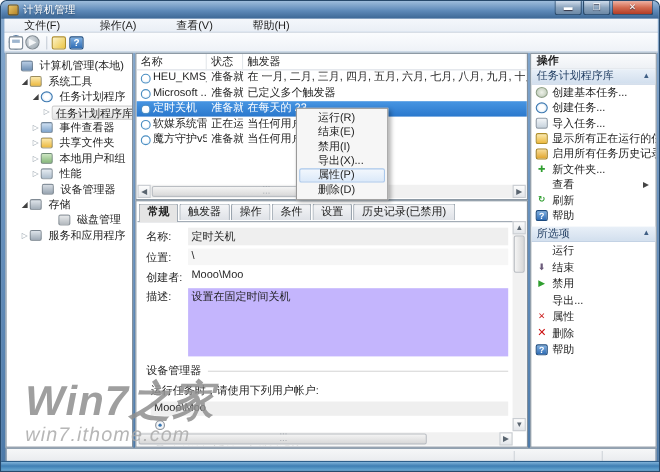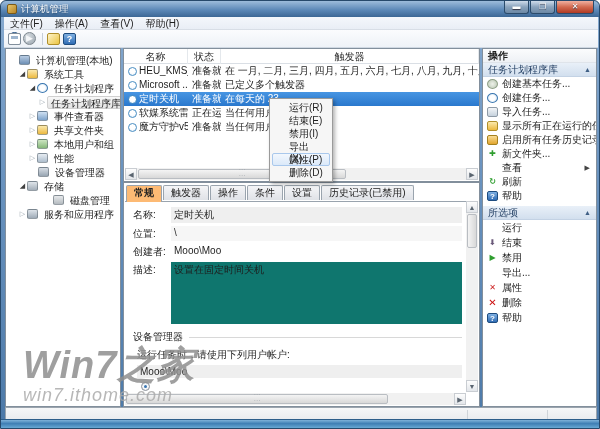--- a/index.html
+++ b/index.html
@@ -20,21 +20,21 @@
   .wbtn { width:25px; height:13px; border:1px solid #2b4b6b; border-top:none;
     background:linear-gradient(180deg,#cfdceb,#8aa3bd 50%,#6c88a5); border-radius:0 0 3px 3px;
     display:flex; align-items:center; justify-content:center; color:#fff; font-size:8px; line-height:8px;
     text-shadow:0 1px 1px #334; margin-left:1px; }
   .wbtn.close { width:38px; background:linear-gradient(180deg,#f0b0a0,#d26a50 50%,#b03a24); }
 
   
   .menubar { position:absolute; left:3px; top:16px; width:594px; height:13px;
     background:linear-gradient(180deg,#f4f7fb,#e9eef5); display:flex; align-items:center;
     border-bottom:1px solid #d8dee6; }
-  .menu-item { padding:0 6px; height:13px; line-height:13px; }
+  .menu-item { padding:0 18px; height:13px; line-height:13px; }
 
   
   .toolbar { position:absolute; left:3px; top:29px; width:594px; height:18px;
     background:linear-gradient(180deg,#fbfcfe,#eef2f7); border-bottom:1px solid #cfd8e2;
     display:flex; align-items:center; padding-left:4px; }
   .nav-circle { width:13px; height:13px; border-radius:50%; margin-right:2px;
     display:flex; align-items:center; justify-content:center; color:#fff; font-size:9px; line-height:9px; }
   .nav-back { background:radial-gradient(circle at 35% 30%,#7fb3e8,#2d6cb0); border:1px solid #1d4c80; }
   .nav-fwd  { background:radial-gradient(circle at 35% 30%,#d7dde2,#9aa5ae); border:1px solid #7e8890; color:#f4f6f8; }
   .tb-sep { width:1px; height:12px; background:#c6ced8; margin:0 4px; }
@@ -68,21 +68,21 @@
   .ic-storage  { background:linear-gradient(180deg,#dfe5ea,#a3aeb9); }
   .ic-disk     { background:linear-gradient(180deg,#e8eaec,#b4babf); }
   .ic-services { background:linear-gradient(180deg,#dde3e9,#9fabb7); }
   .tlabel { padding:0 3px; height:13px; line-height:13px; }
   .trow.selected .tlabel { background:linear-gradient(180deg,#f8f8f8,#e4e4e4);
     border:1px solid #d0d0d0; border-radius:2px; }
 
   
   .list-pane { left:122px; top:47px; width:357px; height:134px; overflow:hidden; }
   .lheader { display:flex; height:15px; border-bottom:1px solid #dadfe5; color:#2b2b2b; }
-  .lh-cell { padding:1px 4px; border-right:1px solid #e4e8ec; height:15px; line-height:13px;text-align:center; }
+  .lh-cell { padding:1px 4px; border-right:1px solid #e4e8ec; height:15px; line-height:13px; }
   .c-name { width:64px; flex:0 0 64px; }
   .c-status { width:33px; flex:0 0 33px; }
   .c-trigger { flex:1; }
   .lrow { display:flex; height:14px; line-height:14px; white-space:nowrap; }
   .lrow .lc { overflow:hidden; padding:0 4px; }
   .lrow.selected { background:linear-gradient(180deg,#4795e2,#2a78cd); color:#fff; }
   .clockicon { width:9px; height:9px; border:1px solid #4a8ec2; border-radius:50%;
     background:radial-gradient(circle at 50% 40%,#fff 45%,#cfe4f7); display:inline-block;
     vertical-align:-1px; margin-right:2px; flex:0 0 9px; align-self:center; }
   .lc.c-name { display:flex; align-items:center; }
@@ -94,28 +94,28 @@
     border:1px solid #b9bdc2; border-radius:2px; position:relative; }
   .hs-thumb::after { content:"⋮⋮"; position:absolute; left:50%; top:-2px; transform:translateX(-50%) rotate(90deg);
     font-size:7px; color:#9aa0a6; letter-spacing:-1px; }
 
   
   .props-pane { left:122px; top:181px; width:357px; height:225px; overflow:hidden; }
   .tabstrip { position:absolute; left:0; top:2px; height:16px; display:flex; padding-left:2px; }
   .tab { height:15px; line-height:14px; padding:0 7px; margin-right:1px;
     background:linear-gradient(180deg,#f4f5f7,#dfe2e7); border:1px solid #9aa4ae;
     border-bottom:none; border-radius:2px 2px 0 0; color:#222; }
-  .tab.active { background:#fdba74; height:17px; font-weight:bold; position:relative; z-index:2; }
+  .tab.active { background:#e5e5e5; height:17px; font-weight:bold; position:relative; z-index:2; }
   .tabbody { position:absolute; left:1px; right:1px; top:18px; bottom:1px;
     border-top:1px solid #9aa4ae; background:#fff; padding:5px 16px 14px 8px; overflow:hidden; }
   .frow { display:flex; margin-bottom:3px; }
   .flabel { width:38px; flex:0 0 38px; padding-top:1px; }
   .fvalue { flex:1; padding:1px 3px; min-height:12px; }
   .bg-a { background:#efefef; } .bg-b { background:#f6f6f6; }
-  .desc-box { height:62px; background:#0f766e; }
+  .desc-box { height:62px; background:#c4b5fd; }
   .groupline { display:flex; align-items:center; margin:6px 0 4px 0; }
   .groupline .gl-text { padding-right:6px; color:#1e1e1e; }
   .groupline .gl-rule { flex:1; height:1px; background:#d8d8d8; }
   .sec-row { margin:3px 0 3px 4px; }
   .acct-box { background:#efefef; padding:1px 3px; margin:2px 0 4px 4px; }
   .radio-row { display:flex; align-items:center; margin:3px 0 0 8px; }
   .radio { width:9px; height:9px; border:1px solid #8a9099; border-radius:50%;
     background:radial-gradient(circle,#fff,#e8ecf0); margin-right:4px; position:relative; flex:0 0 9px;}
   .radio.checked::after { content:""; position:absolute; inset:2px; border-radius:50%; background:#3a76b2; }
   .vscroll { position:absolute; right:1px; top:18px; bottom:14px; width:12px; background:#f1f1f1; }
@@ -154,21 +154,21 @@
   .ap-item .flyout { position:absolute; right:6px; font-size:7px; color:#444; }
 
   
   .statusbar { left:4px; top:406px; width:592px; height:14px;
     background:linear-gradient(180deg,#f6f7f8,#e9ebee); border:1px solid #9aa4ae; }
   .sb-sep { position:absolute; top:2px; width:1px; height:9px; background:#cfd4d9; }
   .bottomframe { position:absolute; left:0; bottom:0; width:600px; height:9px;
     background:linear-gradient(180deg,#7fb2d9,#3f7fb4 45%,#68a9d4); border-top:1px solid #2d5e8a; }
 
   
-  .ctxmenu { position:absolute; left:268px; top:97px; width:64px; z-index:40;
+  .ctxmenu { position:absolute; left:268px; top:97px; width:84px; z-index:40;
     background:#f6f6f6; border:1px solid #9a9a9a; box-shadow:2px 2px 4px rgba(0,0,0,.3); padding:2px; }
   .cm-item { height:13px; line-height:12px; padding:0 6px 0 16px; border:1px solid transparent; }
   .cm-item.highlight { background:linear-gradient(180deg,#f2f7fd,#dbe9f9);
     border:1px solid #a9c8ec; border-radius:2px; }
 
   
   .watermark { position:absolute; left:22px; top:345px; z-index:50; pointer-events:none;
     font-style:italic; line-height:1; }
   .wm1 { font-size:38px; font-weight:bold; color:#8f8f8f; opacity:.85; letter-spacing:1px; }
   .wm2 { font-size:18px; color:#ababab; opacity:.85; margin-top:2px; letter-spacing:1px; }

